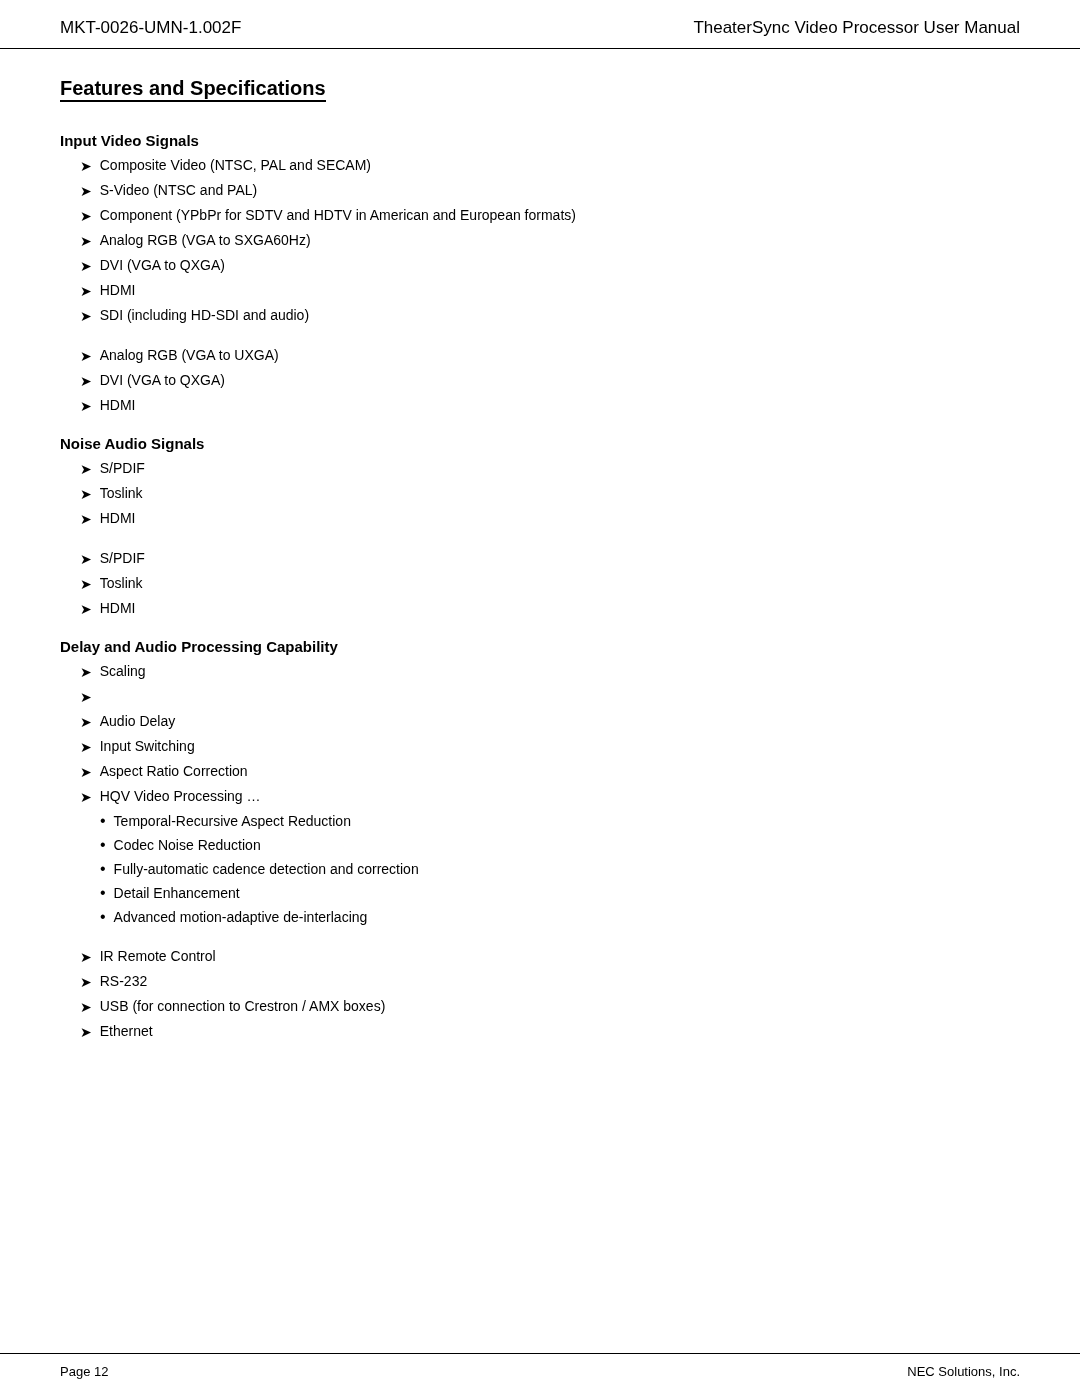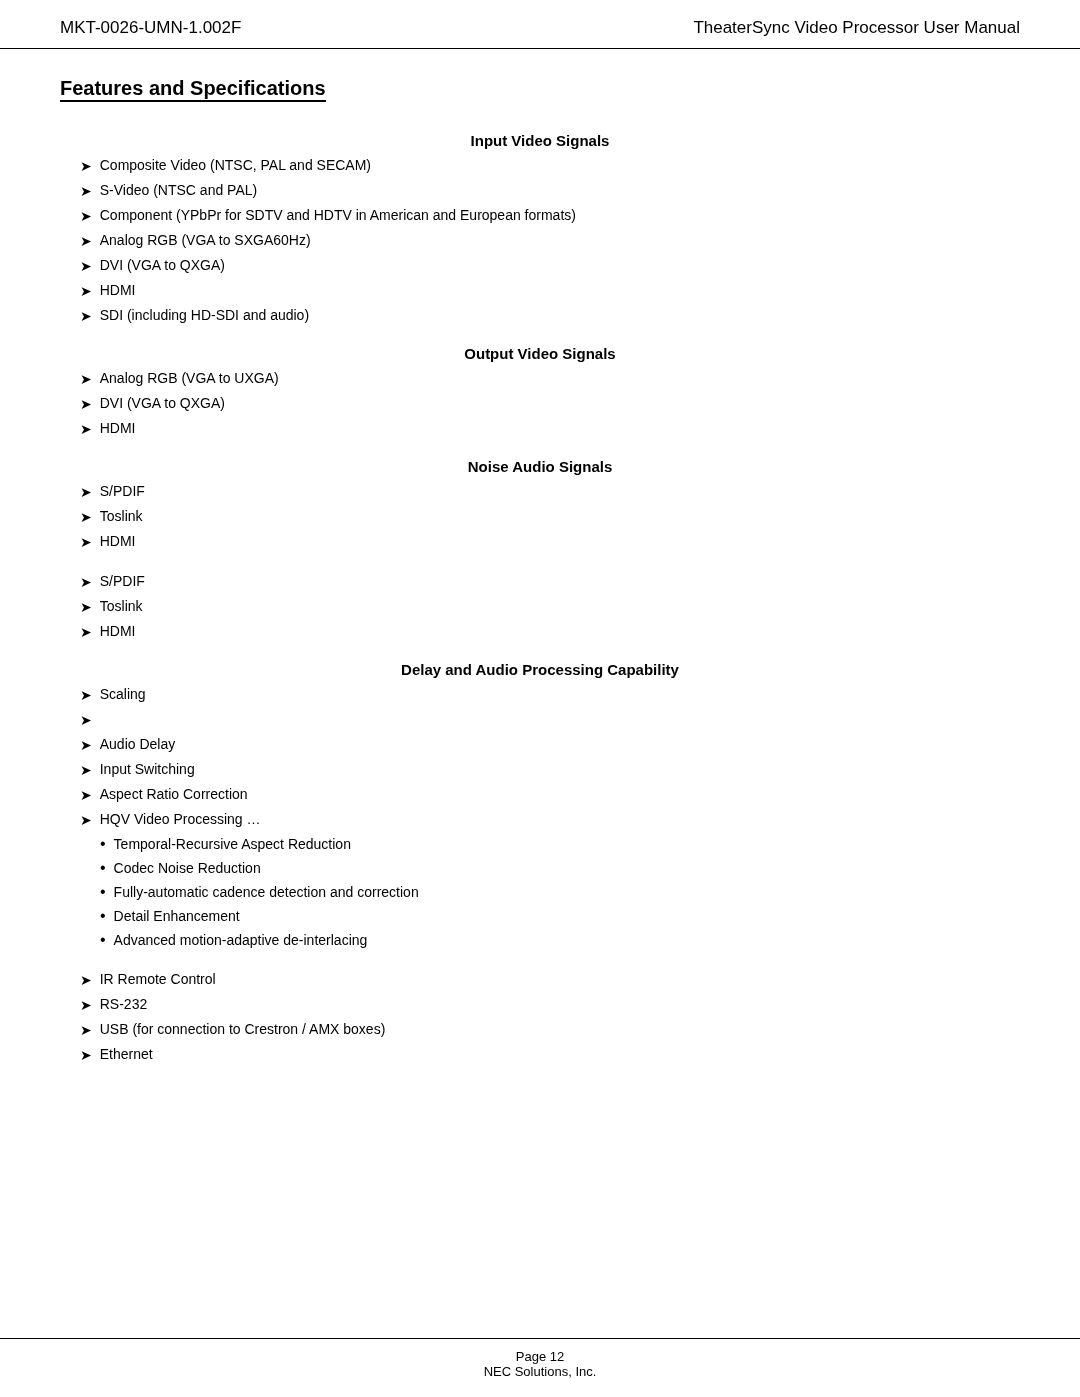--- a/index.html
+++ b/index.html
@@ -38,21 +38,20 @@
       border-bottom: 2px solid #000;
       display: inline-block;
     }
     .section {
       margin-bottom: 18px;
     }
     .section-heading {
       font-size: 15px;
       font-weight: bold;
       margin-bottom: 6px;
-      text-align: center;
     }
     .bullet-list {
       list-style: none;
       padding-left: 20px;
     }
     .bullet-list li {
       display: flex;
       align-items: flex-start;
       margin-bottom: 3px;
       font-size: 14px;
@@ -85,21 +84,20 @@
       line-height: 1.3;
     }
     .footer-bar {
       display: flex;
       justify-content: space-between;
       align-items: center;
       padding: 10px 60px 18px 60px;
       border-top: 1px solid #000;
       font-size: 13px;
       margin-top: auto;
-      flex-direction: column;
     }
     sup {
       font-size: 10px;
       vertical-align: super;
     }
   </style>
 </head>
 <body>
 
 <div class="page-container">
@@ -140,21 +138,20 @@
               <span class="arrow-bullet">➤</span>
               <span>HDMI</span>
             </li>
             <li>
               <span class="arrow-bullet">➤</span>
               <span>SDI (including HD-SDI and audio)</span>
             </li>
           </ul>
         </div>
         <div class="section">
-          <div class="section-heading">Output Video Signals</div>
           <ul class="bullet-list">
             <li>
               <span class="arrow-bullet">➤</span>
               <span>Analog RGB (VGA to UXGA)</span>
             </li>
             <li>
               <span class="arrow-bullet">➤</span>
               <span>DVI (VGA to QXGA)</span>
             </li>
             <li>

